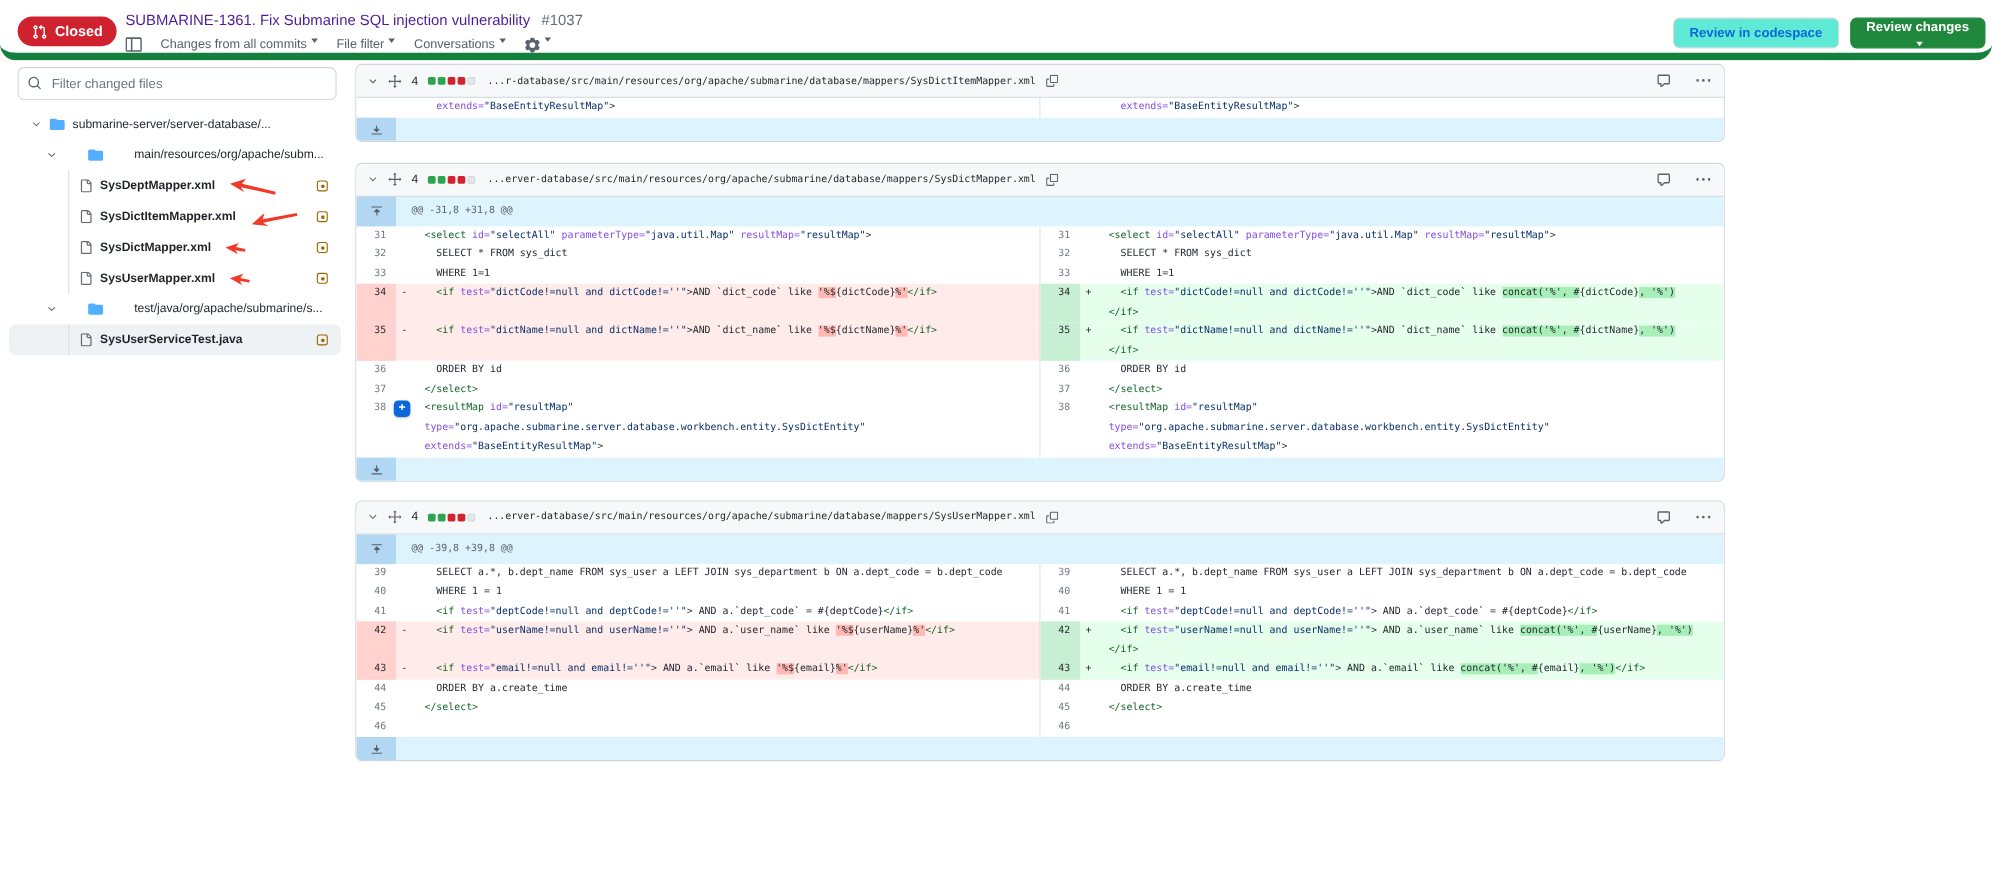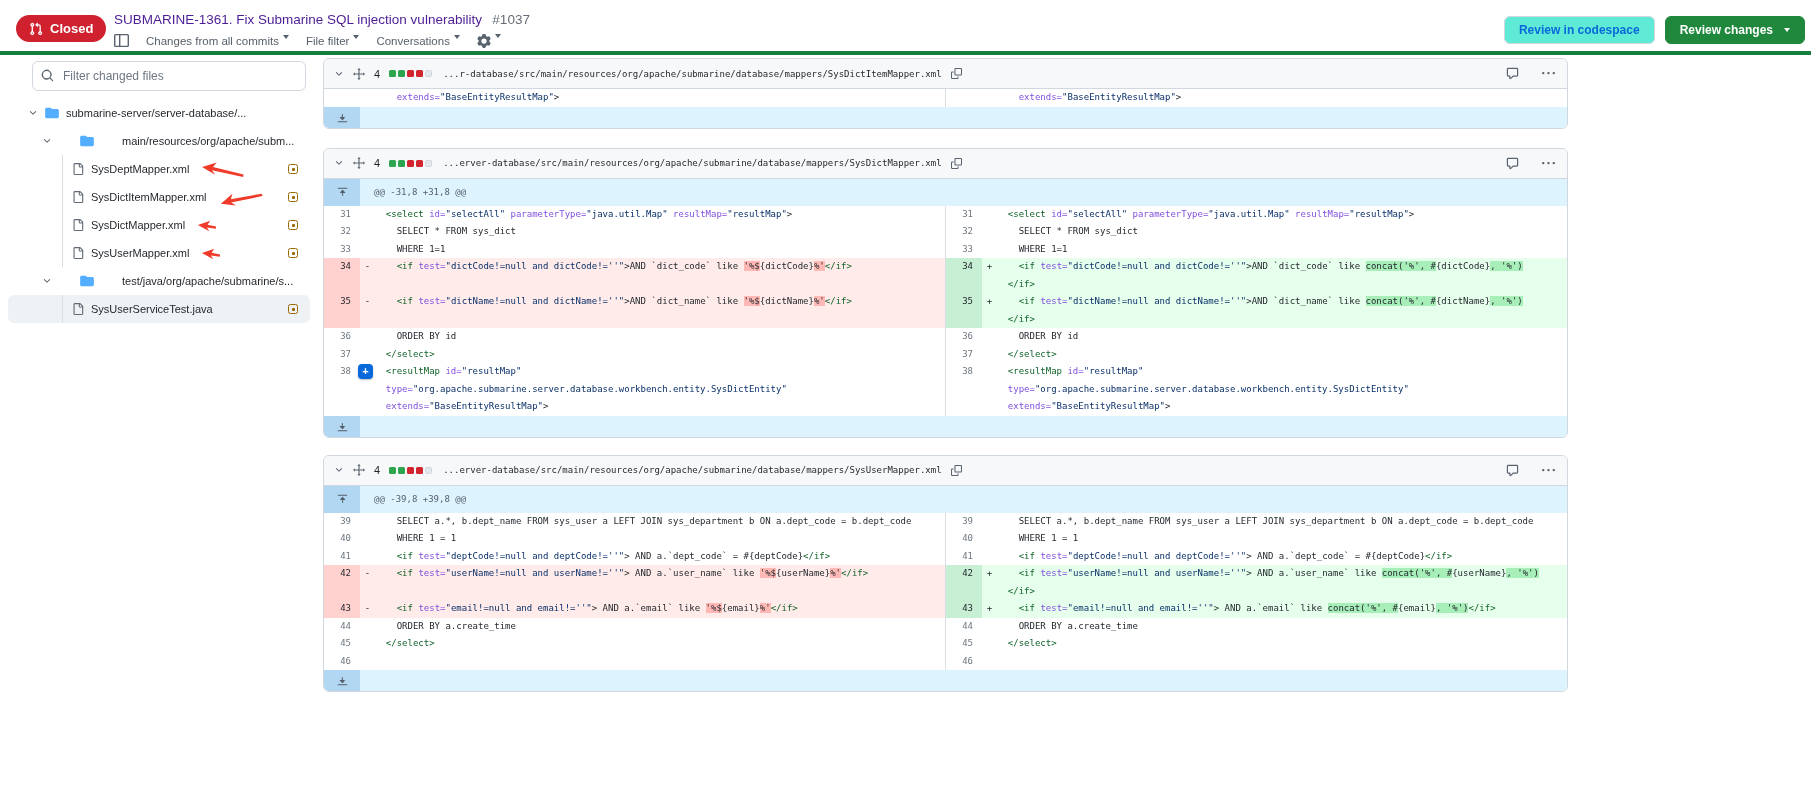--- a/index.html
+++ b/index.html
@@ -1,42 +1,42 @@
 <!DOCTYPE html>
 <html><head>
 <meta charset="utf-8">
 <style>
   * { margin:0; padding:0; box-sizing:border-box; }
   html,body { width:1811px; height:797px; background:#fff; font-family:"Liberation Sans", sans-serif; color:#1f2328; overflow:hidden; position:relative; }
 
   
-  .topbar{position:absolute;left:0;top:0;width:1811px;height:55px;background:#fff;border-bottom:4px solid #15803d;z-index:5;}
+  .topbar{position:absolute;left:0;top:0;width:1811px;height:55px;background:#fff;border-bottom:7px solid #15803d;z-index:5;border-radius:15px;}
   .badge{position:absolute;left:16px;top:15px;height:27px;display:flex;align-items:center;gap:7px;background:#cf222e;color:#fff;font-size:13px;font-weight:700;border-radius:999px;padding:0 13px;}
   .titlewrap{position:absolute;left:114px;top:10px;white-space:nowrap;}
   .ptitle{font-size:13.5px;font-weight:400;color:#4c1d95;}
   .pnum{font-size:13.5px;color:#656d76;margin-left:6px;font-weight:400;}
   .toolbar{position:absolute;left:114px;top:32px;display:flex;align-items:center;gap:17px;height:17px;}
   .menu{font-size:11.5px;color:#57606a;display:flex;align-items:flex-start;cursor:pointer;}
   .crt{display:inline-block;width:0;height:0;border-left:3.5px solid transparent;border-right:3.5px solid transparent;border-top:4px solid currentColor;margin-left:4px;}
   .tico{display:inline-flex;align-items:center;cursor:pointer;}
   .actions{position:absolute;right:6px;top:16px;display:flex;gap:10px;}
   .btn{height:28px;border-radius:6px;font-size:12px;font-weight:600;display:flex;align-items:center;padding:0 14px;cursor:pointer;border:1px solid #d0d7de;font-family:"Liberation Sans",sans-serif;}
   .btn-codespace{background:#5eead4;color:#0969da;}
-  .btn-review{background:#1f883d;border-color:#1f883d;color:#fff;gap:7px;}
+  .btn-review{background:#1f883d;border-color:#1f883d;color:#fff;gap:7px;flex-direction:column;}
 
   
   .sidebar{position:absolute;left:0;top:55px;width:318px;bottom:0;background:#fff;}
-  .filter{position:relative;margin:6px 12px 8px 32px;}
+  .filter{position:relative;margin:6px 12px 8px 16px;}
   .filter input{width:100%;height:30px;border:1px solid #d0d7de;border-radius:6px;padding:0 10px 0 30px;font:12px "Liberation Sans",sans-serif;color:#1f2328;background:#fff;outline:none;}
   .filter input::placeholder{color:#6e7781;}
   .searchico{position:absolute;left:9px;top:8px;}
   .trow{position:relative;height:28px;display:flex;align-items:center;gap:7px;margin:0 8px;border-radius:6px;cursor:pointer;font-size:11px;color:#1f2328;white-space:nowrap;}
   .trow.lvl0{padding-left:20px;}
   .trow.lvl1{padding-left:34px;gap:28px;}
-  .trow.lvl2{padding-left:64px;}
+  .trow.lvl2{padding-left:64px;font-weight:bold;}
   .trow.lvl2::before{content:"";position:absolute;left:54px;top:0;bottom:0;border-left:1px solid #d8dee4;}
   .trow.sel{background:#eff2f5;}
   .ico{display:inline-flex;align-items:center;flex:none;}
   .mod{position:absolute;right:12px;width:10px;height:10px;border:1.5px solid #9a6700;border-radius:2.5px;display:flex;align-items:center;justify-content:center;}
   .mod i{display:block;width:3px;height:3px;background:#9a6700;border-radius:1px;}
   .arrow{margin-left:5px;}
   .arrow.long-down svg{transform:rotate(9deg);}
   .arrow.long-up svg{transform:rotate(-15deg);}
   .arrow.short svg{transform:rotate(6deg);}
 

